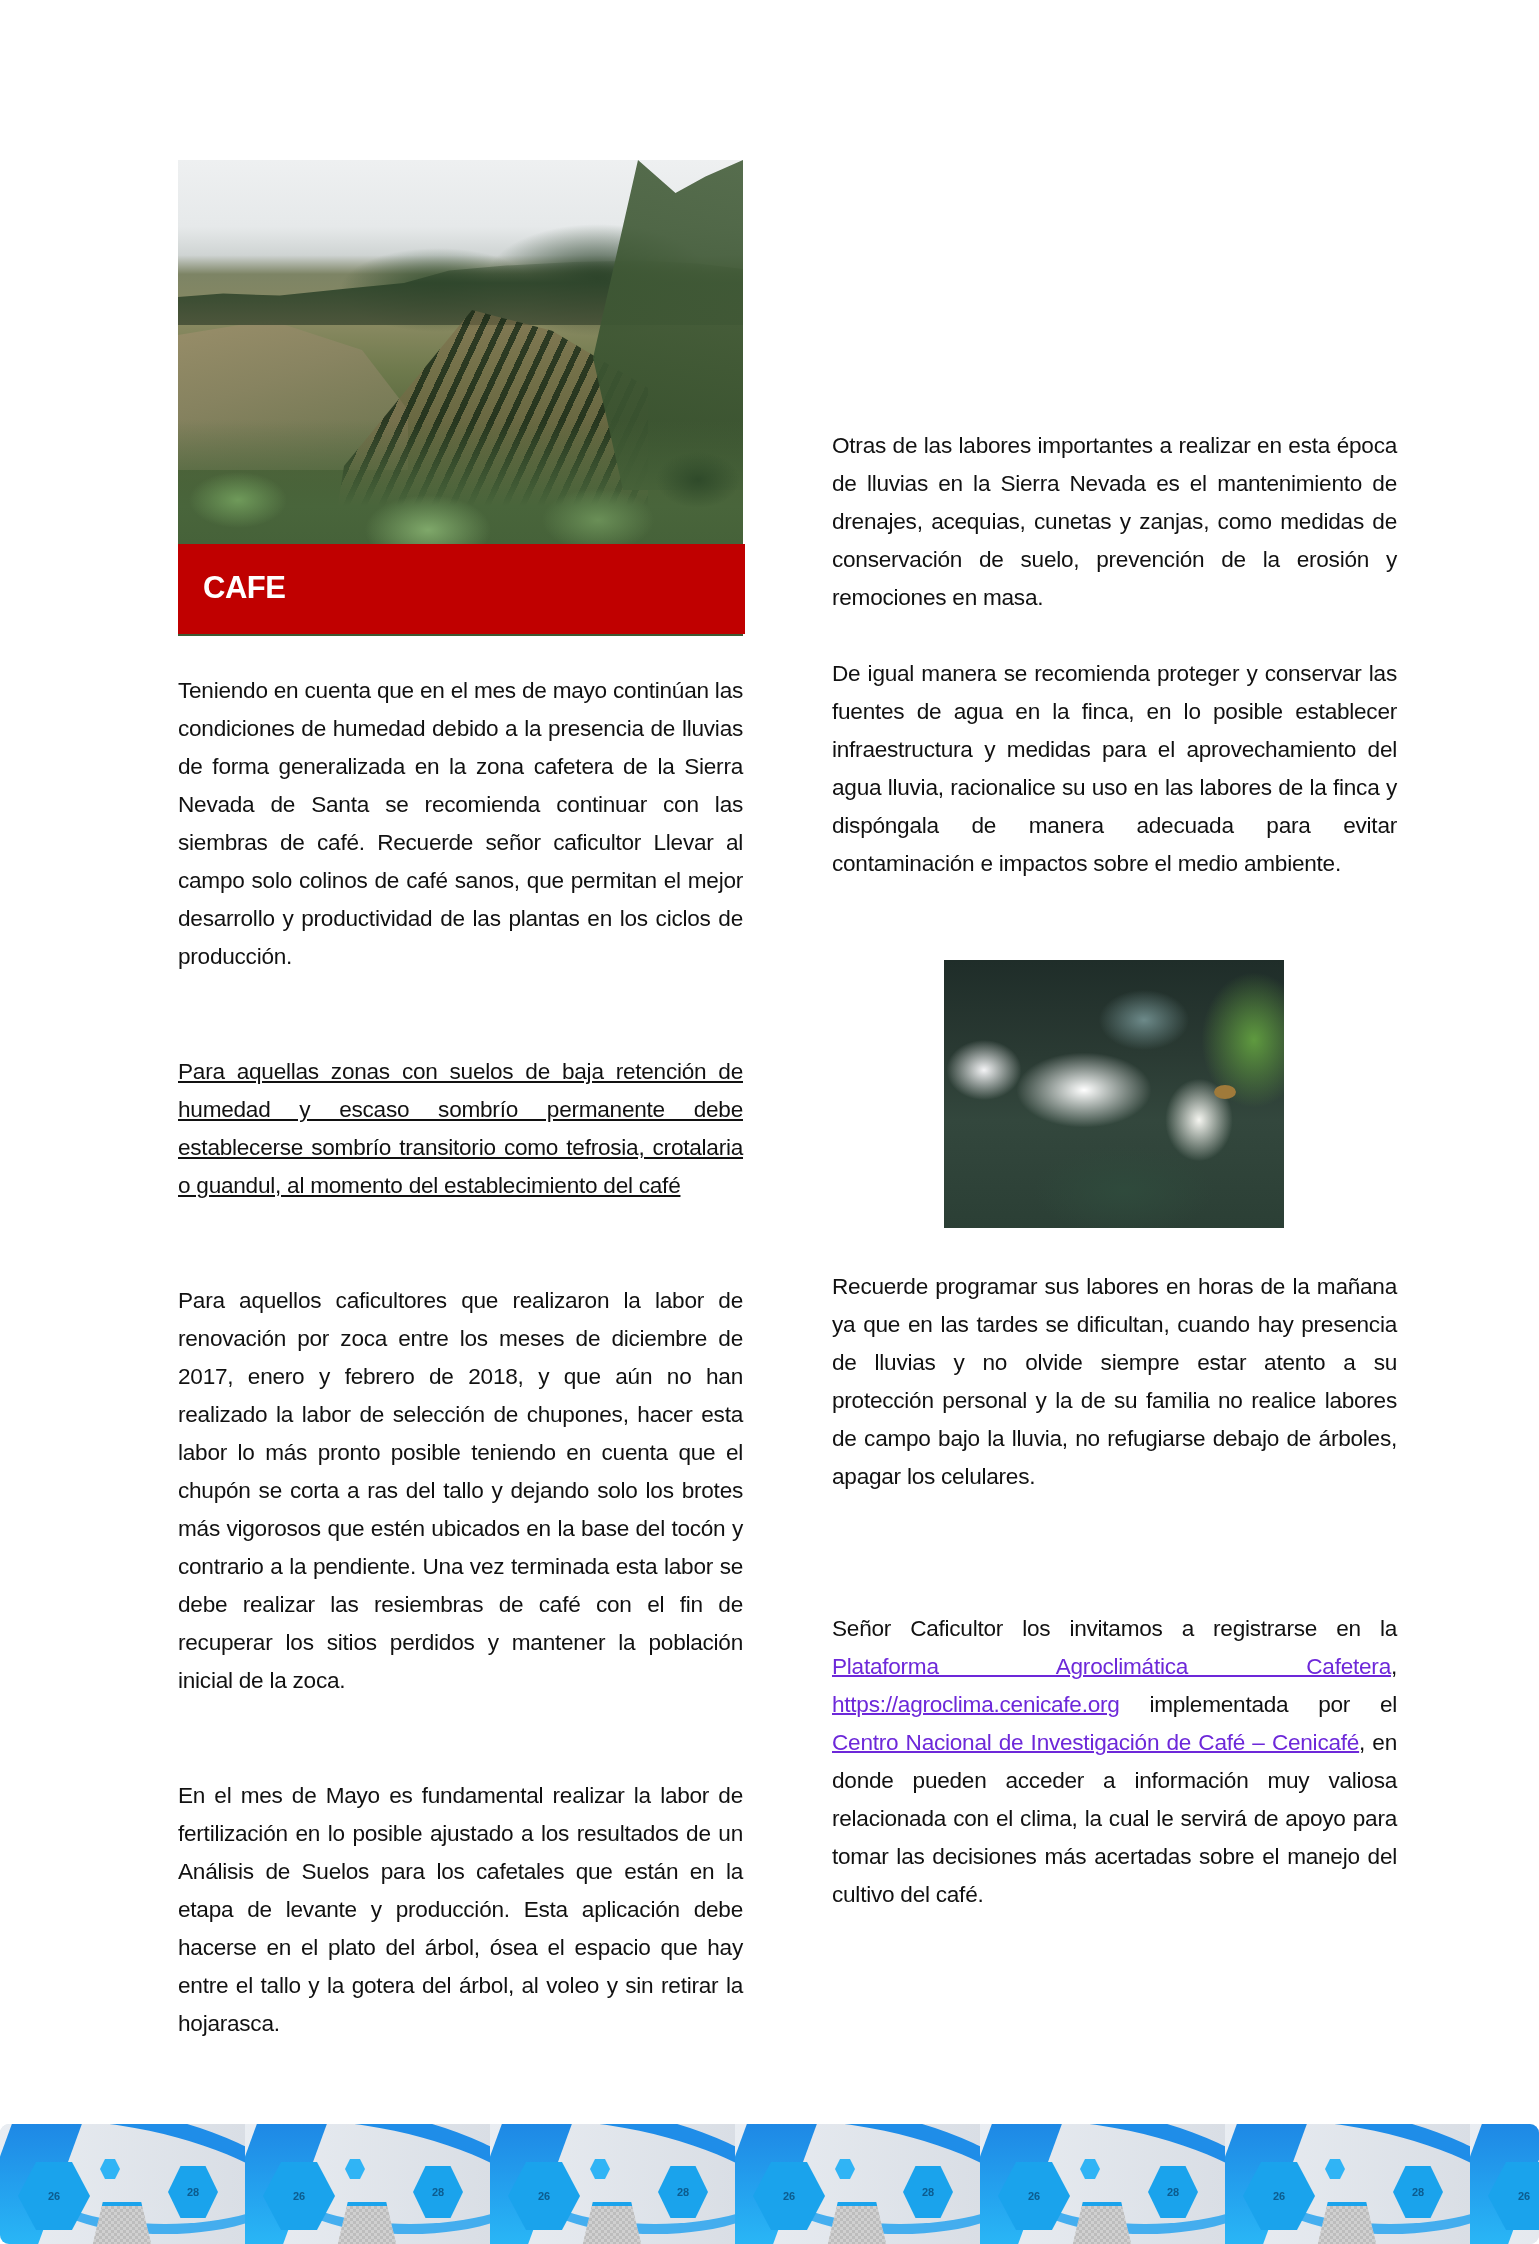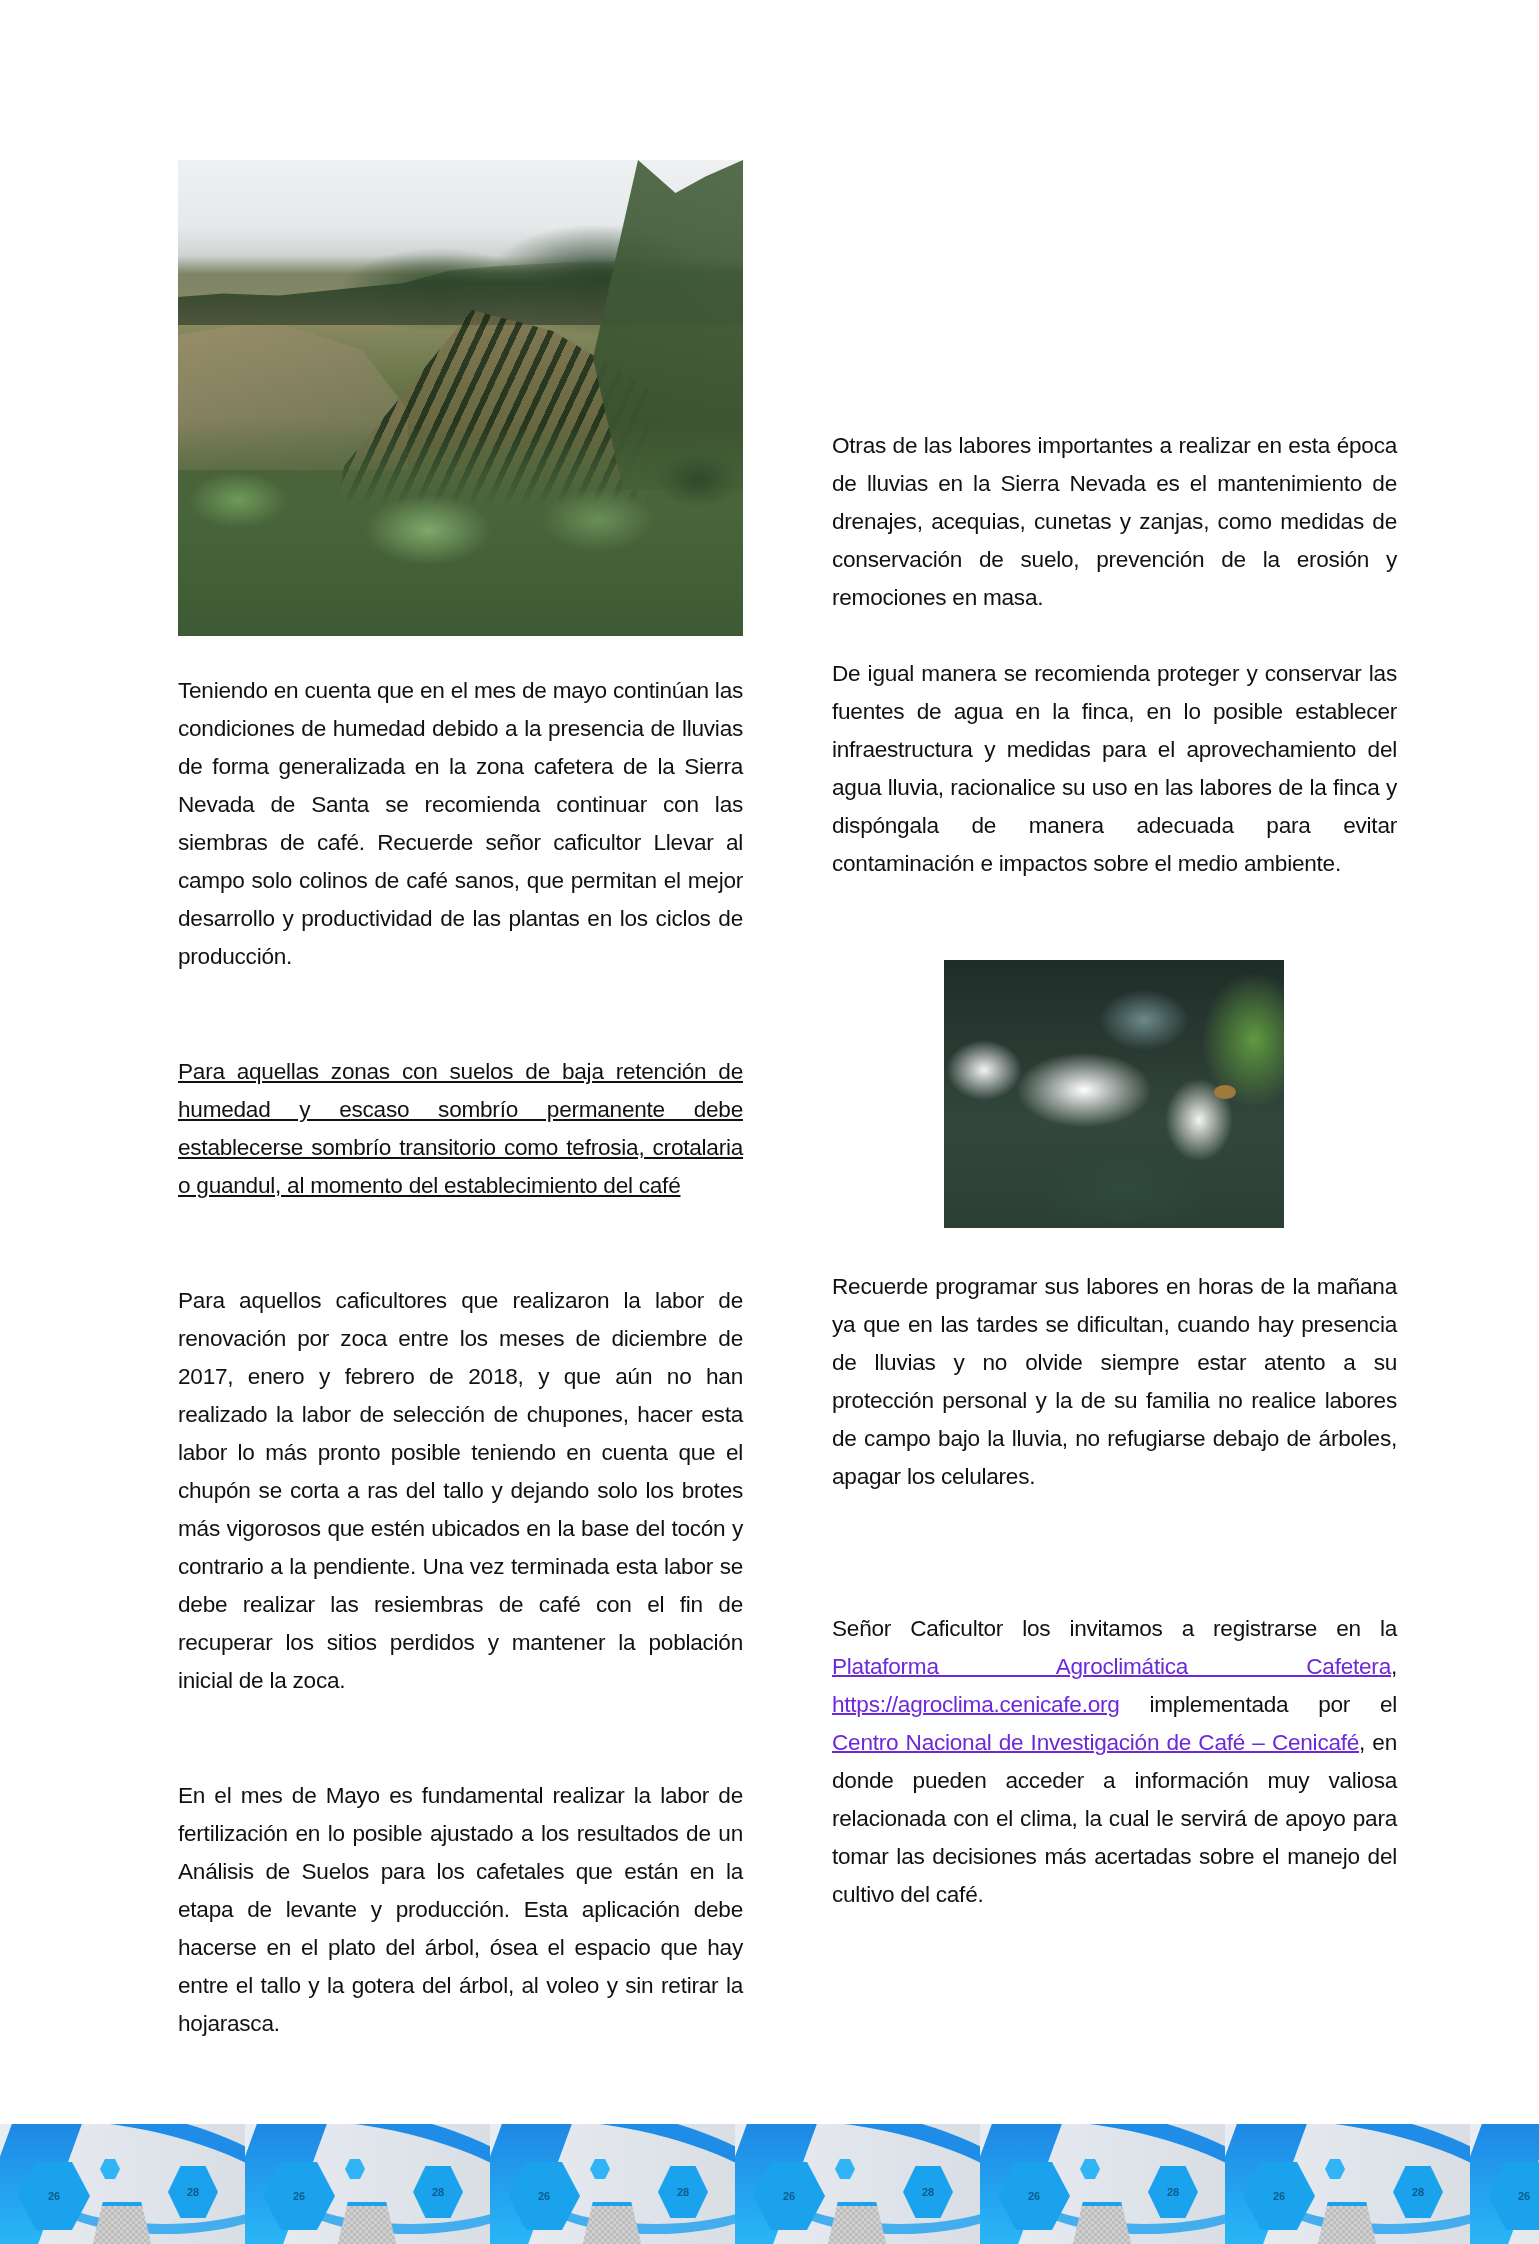--- a/index.html
+++ b/index.html
@@ -87,20 +87,21 @@
   .flower .bee {
     position: absolute; left: 270px; top: 125px; width: 22px; height: 14px;
     border-radius: 50%; background: #a07a3a;
   }
 
   
   .footer {
     position: absolute; left: 0; top: 2124px; width: 1539px; height: 120px;
     overflow: hidden;
     background-color: #dfe6ee;
+    border-radius: 9px;
   }
   .footer-tile {
     position: absolute; top: 0; width: 245px; height: 120px; overflow: hidden;
     background: linear-gradient(90deg, #e9edf2 0%, #d9dee5 100%);
   }
   .footer-tile .wave {
     position: absolute; left: -20px; top: -10px; width: 290px; height: 80px;
     border: 16px solid #1f8de8; border-color: #1f8de8 transparent transparent transparent;
     border-radius: 50%; transform: rotate(12deg);
   }
@@ -139,20 +140,23 @@
 
 <div class="page">
 
   <div class="hero">
     <div class="slope"></div>
     <div class="ridge"></div>
     <div class="rows"></div>
     <div class="banana"></div>
     <div class="foliage"></div>
   </div>
+  <div class="hero-banner">
+    <div class="hero-banner-title">CAFE</div>
+  </div>
 
   <p class="para col-left" style="top:672px;">Teniendo en cuenta que en el mes de mayo continúan las condiciones de humedad  debido a la presencia de lluvias de forma generalizada en la zona cafetera de la Sierra Nevada de Santa se recomienda continuar con las siembras de café. Recuerde señor caficultor Llevar al campo solo colinos de café  sanos, que permitan el mejor desarrollo y productividad de las plantas en los ciclos de producción.</p>
   <p class="para col-left" style="top:1053px;text-decoration:underline;">Para aquellas zonas con suelos de baja retención de humedad y escaso sombrío permanente debe establecerse sombrío transitorio como tefrosia, crotalaria o guandul, al momento del establecimiento del café</p>
   <p class="para col-left" style="top:1282px;">Para aquellos caficultores  que realizaron la labor de renovación por  zoca entre los meses de diciembre de 2017, enero  y febrero de 2018, y que aún no han realizado la labor de selección de chupones, hacer esta labor lo más pronto posible teniendo en cuenta  que el chupón se corta a ras del tallo y dejando solo los brotes más vigorosos que estén ubicados en la base del tocón y contrario a la pendiente. Una vez terminada esta labor se debe realizar las resiembras de café con el fin de recuperar los sitios perdidos y mantener la población inicial de la zoca.</p>
   <p class="para col-left" style="top:1777px;">En el  mes de Mayo es fundamental  realizar la labor de fertilización en lo posible ajustado a los resultados de un Análisis de Suelos para los cafetales que están en la etapa de levante y producción. Esta aplicación debe hacerse en el plato del árbol, ósea el espacio que hay entre el tallo y la gotera del árbol, al voleo y sin retirar la hojarasca.</p>
 
   <p class="para col-right" style="top:655px;">De igual manera se recomienda proteger  y conservar las fuentes de agua en la finca, en lo posible establecer  infraestructura y medidas para el aprovechamiento del agua lluvia, racionalice su uso en las labores de la finca y dispóngala de manera adecuada para evitar contaminación e impactos sobre el medio ambiente.</p>
   <p class="para col-right" style="top:427px;">Otras de las labores importantes a realizar en esta época de lluvias en la Sierra Nevada es el mantenimiento de drenajes, acequias, cunetas y zanjas, como medidas de conservación de suelo, prevención de la erosión y remociones en masa.</p>
 
   <div class="flower">

